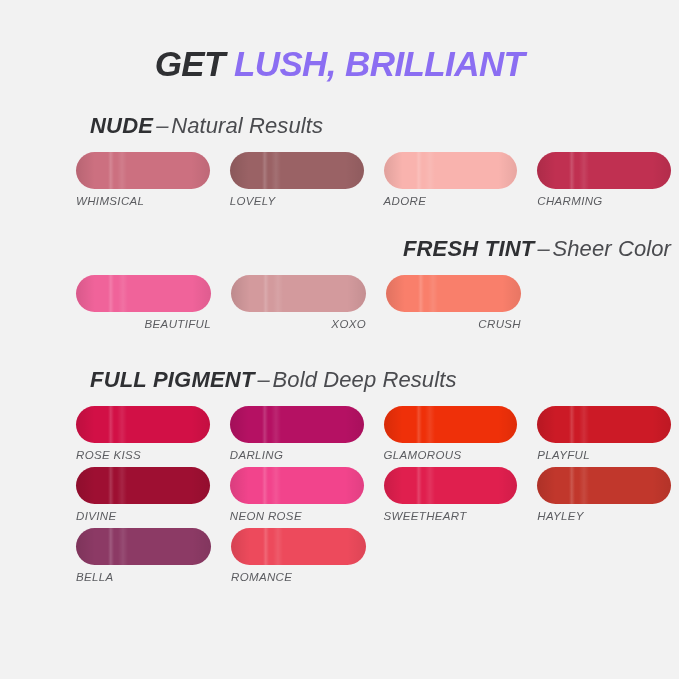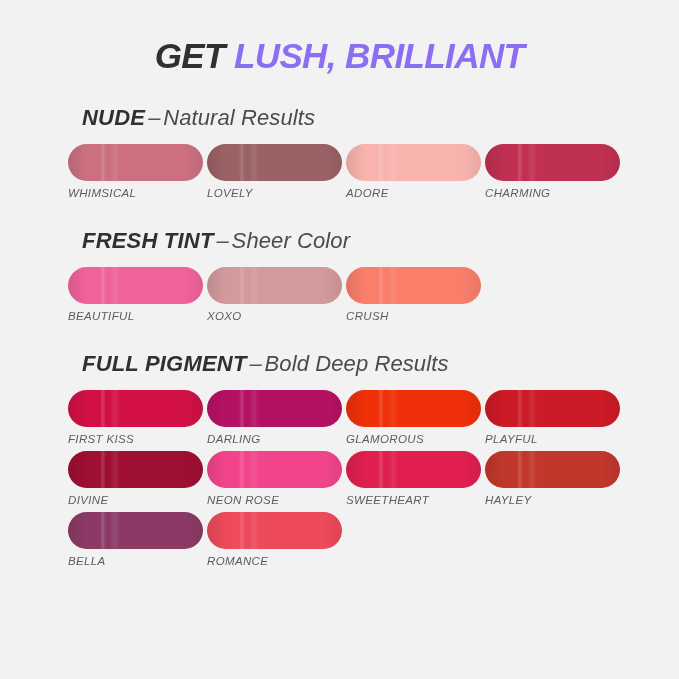--- a/index.html
+++ b/index.html
@@ -12,21 +12,21 @@
     background: #f2f2f2;
     font-family: "Liberation Sans", sans-serif;
     overflow: hidden;
     position: relative;
   }
 
   .page {
     width: 679px;
     height: 679px;
     box-sizing: border-box;
-    padding: 0;
+    padding: 8px;
     background: #f2f2f2;
     position: relative;
   }
 
   
   .headline {
     text-align: center;
     padding: 33px 40px 0 40px;
     font-style: italic;
     font-weight: bold;
@@ -73,21 +73,21 @@
     letter-spacing: 0.1px;
   }
 
   
   .rows {
     margin-top: 13px;
     padding-left: 68px;
   }
   .row {
     display: flex;
-    gap: 4px;
+    gap: 20px;
     margin-bottom: 6px;
   }
   .swatch-cell {
     width: 135px;
   }
   .swatch {
     height: 37px;
     border-radius: 19px;
     position: relative;
     overflow: hidden;
@@ -127,21 +127,21 @@
   .swatch-label {
     margin-top: 6px;
     font-size: 11.5px;
     font-style: italic;
     letter-spacing: 0.35px;
     color: #5b5c60;
     white-space: nowrap;
   }
 
   .gap-nude    { margin-bottom: 29px; }
-  .gap-fresh   { margin-bottom: 29px; }
+  .gap-fresh   { margin-bottom: 37px; text-align: right; }
 </style>
 </head>
 <body>
 
 <div class="page">
 
   <div class="headline">
     <span class="line"><span class="hl-dark">GET </span><span class="hl-accent">LUSH, BRILLIANT</span></span>
   </div>
 
@@ -229,21 +229,21 @@
       </div>
       <div class="rows">
 
         <div class="row">
           <div class="swatch-cell">
             <div class="swatch" style="background:#d21046">
                 <span class="sheen"></span>
                 <span class="sheen2"></span>
                 <span class="edgeshade"></span>
               </div>
-            <div class="swatch-label">FIRST KISS</div>
+            <div class="swatch-label">ROSE KISS</div>
           </div>
           <div class="swatch-cell">
             <div class="swatch" style="background:#b51163">
                 <span class="sheen"></span>
                 <span class="sheen2"></span>
                 <span class="edgeshade"></span>
               </div>
             <div class="swatch-label">DARLING</div>
           </div>
           <div class="swatch-cell">

